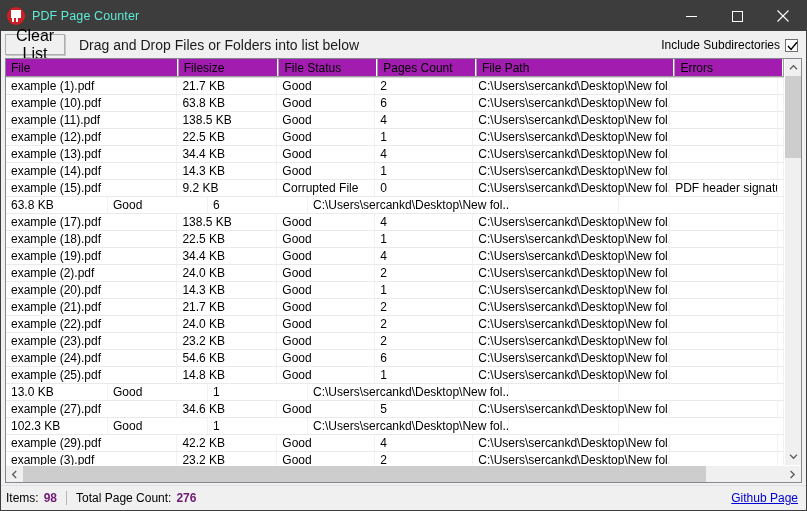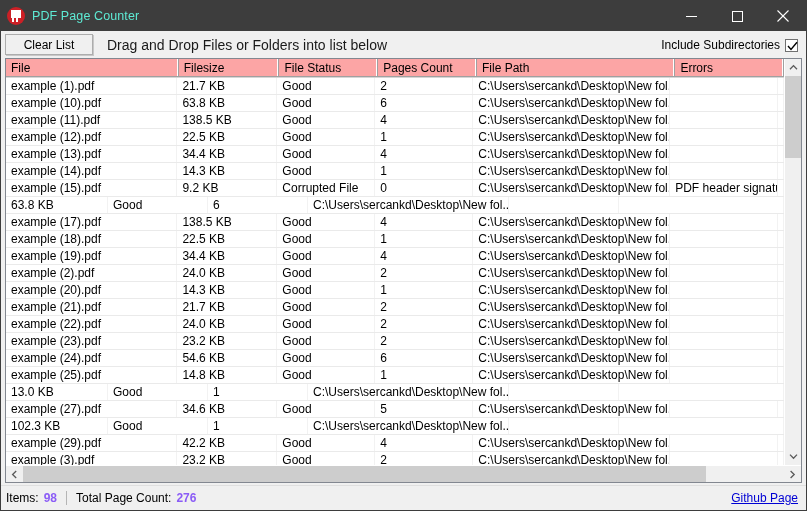--- a/index.html
+++ b/index.html
@@ -100,27 +100,27 @@
   .toolbar {
     height: 27px;
     background: #f0f0f0;
     display: flex;
     align-items: center;
     flex: 0 0 auto;
     padding: 0 6px 0 4px;
     box-sizing: border-box;
   }
   .clear-btn {
-    width: 88px;
+    width: 60px;
     height: 21px;
     background: #f0f0f0;
     border: 1px solid #adadad;
     box-shadow: 1px 1px 0 #c8c8c8;
     font-family: "Liberation Sans", sans-serif;
-    font-size: 12px;
+    font-size: 16px;
     color: #000;
     display: flex;
     align-items: center;
     justify-content: center;
     box-sizing: border-box;
     padding: 8px;
   }
   .drag-label {
     margin-left: 14px;
     font-size: 14px;
@@ -183,21 +183,21 @@
     background: #ffffff;
     flex: 0 0 auto;
     border-bottom: 1px solid #d6d6d6;
     box-sizing: border-box;
   }
   .hdr-cell {
     height: 18px;
     box-sizing: border-box;
     border-right: 1px solid #a0a0a0;
     border-bottom: 1px solid #a0a0a0;
-    background: #fca5a5;
+    background: #a21caf;
     display: flex;
     align-items: center;
     padding-left: 5px;
     font-size: 12px;
     color: #000;
     overflow: hidden;
     white-space: nowrap;
     position: relative;
   }
   .hdr-cell::after {
@@ -320,21 +320,21 @@
     box-sizing: border-box;
     margin-top: 2px;
   }
   .st-seg {
     display: flex;
     align-items: baseline;
     font-size: 12px;
     white-space: nowrap;
   }
   .st-label { color: #000; }
-  .st-value { font-weight: bold; margin-left: 5px; color: #8b5cf6; }
+  .st-value { font-weight: bold; margin-left: 5px; color: #701a75; }
   .st-divider {
     width: 1px;
     height: 14px;
     background: #b5b5b5;
     margin: 0 9px;
     align-self: center;
   }
   .st-spacer { flex: 1 1 auto; }
   .gh-link {
     color: #0000d4;

